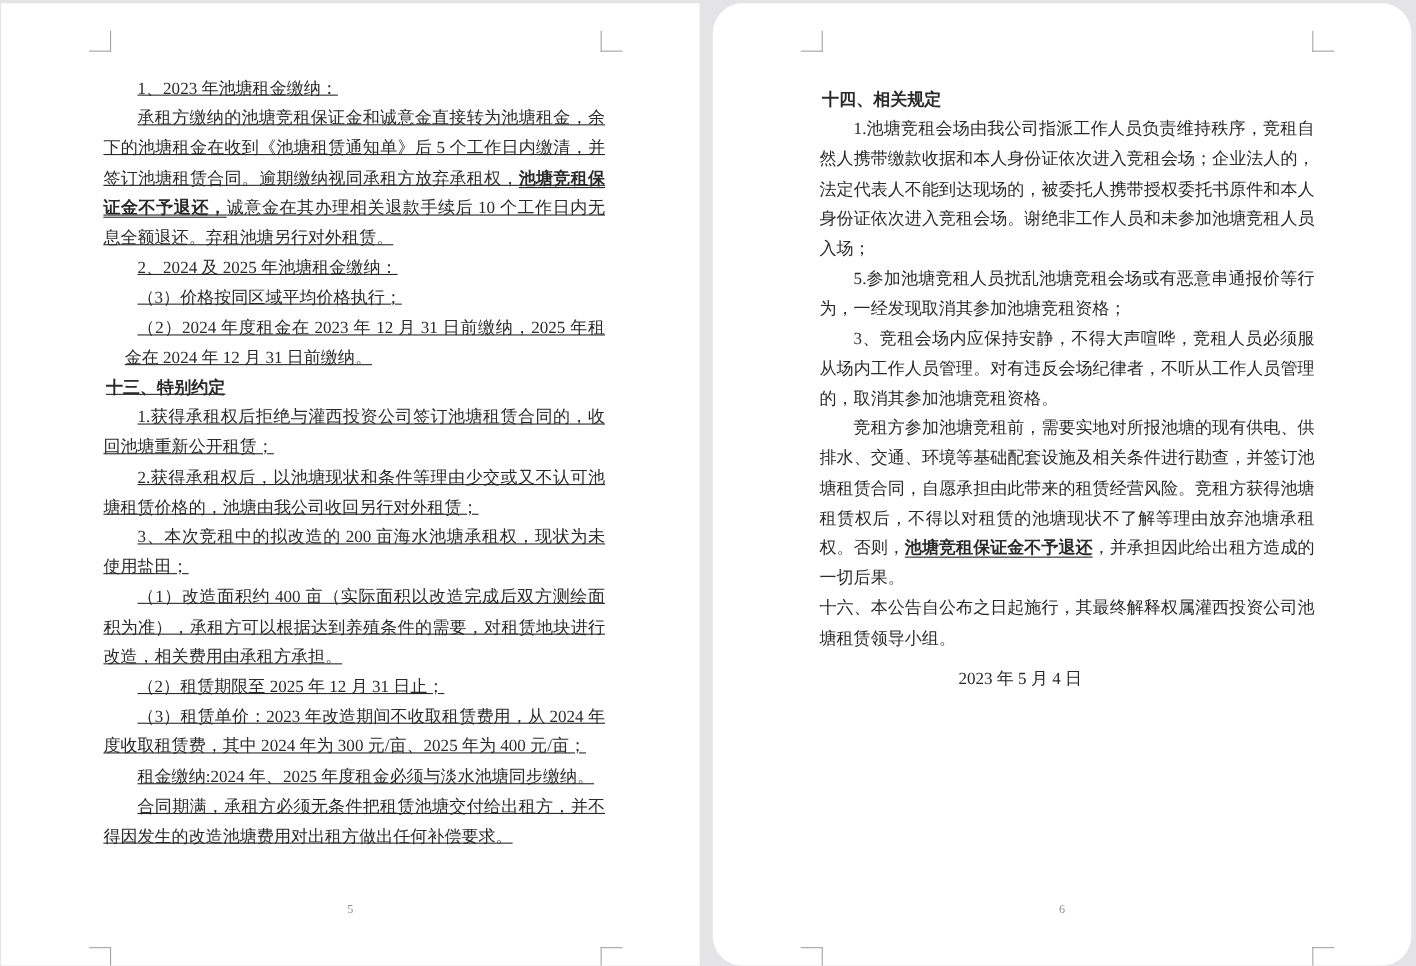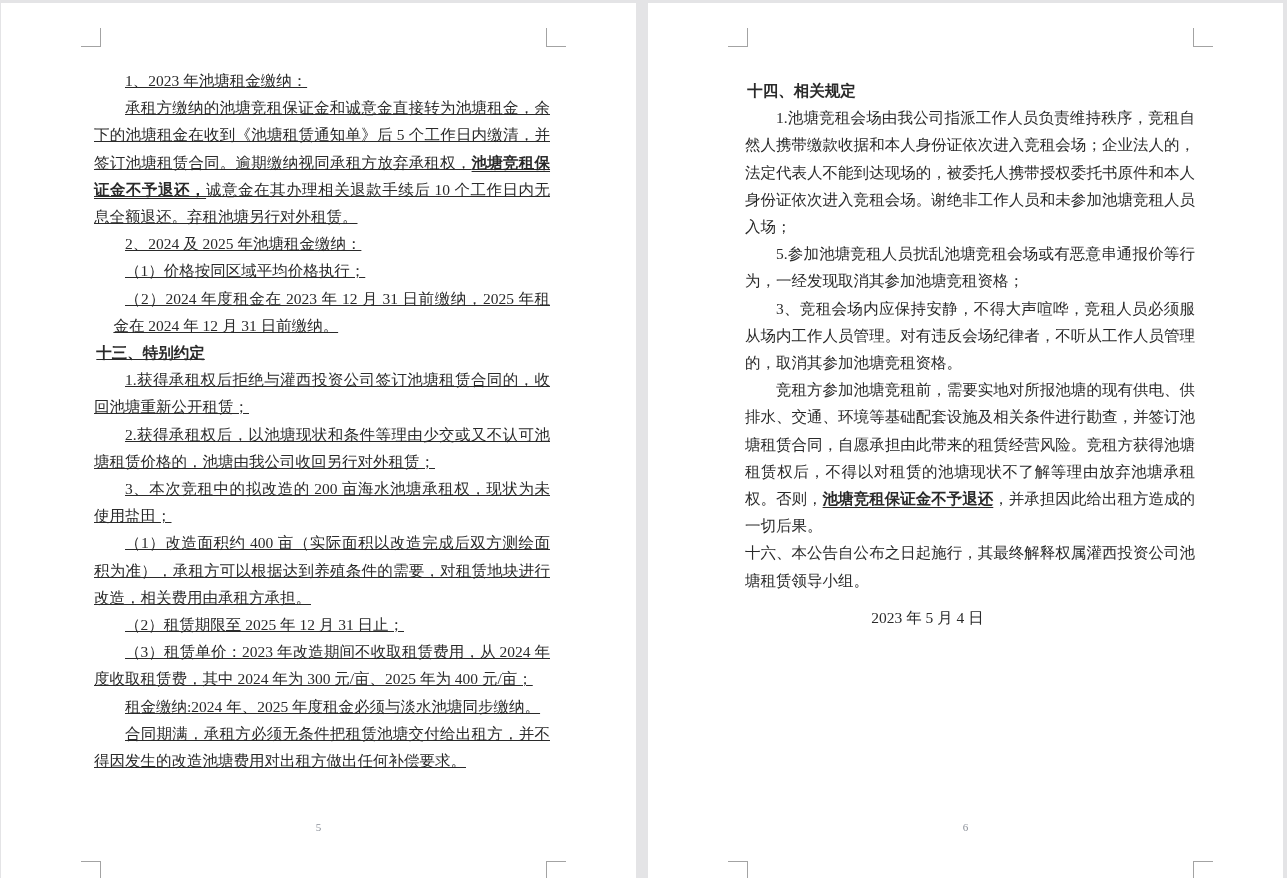--- a/index.html
+++ b/index.html
@@ -16,21 +16,21 @@
   }
   .page {
     position: absolute;
     top: 3px;
     height: 875px;
     width: 635px;
     background: #ffffff;
     overflow: hidden;
   }
   .page.left  { left: 1px; }
-  .page.right { left: 648px; }
+  .page.right { left: 648px; border-radius: 27px; }
 
   
   .mark {
     position: absolute;
     width: 19px;
     height: 18px;
     border: 0 solid #a3a3a3;
   }
   .mark.tl { left: 80px;  top: 25px;  border-right-width: 1px; border-bottom-width: 1px; }
   .mark.tr { left: 545px; top: 25px;  border-left-width: 1px;  border-bottom-width: 1px; }
@@ -78,21 +78,21 @@
 <div class="page left">
   <div class="mark tl"></div>
   <div class="mark tr"></div>
   <div class="mark bl"></div>
   <div class="mark br"></div>
 
   <div class="content">
     <p class="p-indent">1、2023 年池塘租金缴纳：</p>
     <p class="p-indent"><span>承租方缴纳的池塘竞租保证金和诚意金直接转为池塘租金，余下的池塘租金在收到《池塘租赁通知单》后 5 个工作日内缴清，并签订池塘租赁合同。逾期缴纳视同承租方放弃承租权，</span><span class="em-u">池塘竞租保证金不予退还，</span><span>诚意金在其办理相关退款手续后 10 个工作日内无息全额退还。弃租池塘另行对外租赁。</span></p>
     <p class="p-indent">2、2024 及 2025 年池塘租金缴纳：</p>
-    <p class="p-indent">（1）价格按同区域平均价格执行；</p>
+    <p class="p-indent">（3）价格按同区域平均价格执行；</p>
     <p class="p-hang">（2）2024 年度租金在 2023 年 12 月 31 日前缴纳，2025 年租金在 2024 年 12 月 31 日前缴纳。</p>
     <p class="heading">十三、特别约定</p>
     <p class="p-indent">1.获得承租权后拒绝与灌西投资公司签订池塘租赁合同的，收回池塘重新公开租赁；</p>
     <p class="p-indent">2.获得承租权后，以池塘现状和条件等理由少交或又不认可池塘租赁价格的，池塘由我公司收回另行对外租赁；</p>
     <p class="p-indent">3、本次竞租中的拟改造的 200 亩海水池塘承租权，现状为未使用盐田；</p>
     <p class="p-indent">（1）改造面积约 400 亩（实际面积以改造完成后双方测绘面积为准），承租方可以根据达到养殖条件的需要，对租赁地块进行改造，相关费用由承租方承担。</p>
     <p class="p-indent">（2）租赁期限至 2025 年 12 月 31 日止；</p>
     <p class="p-indent">（3）租赁单价：2023 年改造期间不收取租赁费用，从 2024 年度收取租赁费，其中 2024 年为 300 元/亩、2025 年为 400 元/亩；</p>
     <p class="p-indent">租金缴纳:2024 年、2025 年度租金必须与淡水池塘同步缴纳。</p>
     <p class="p-indent">合同期满，承租方必须无条件把租赁池塘交付给出租方，并不得因发生的改造池塘费用对出租方做出任何补偿要求。</p>

